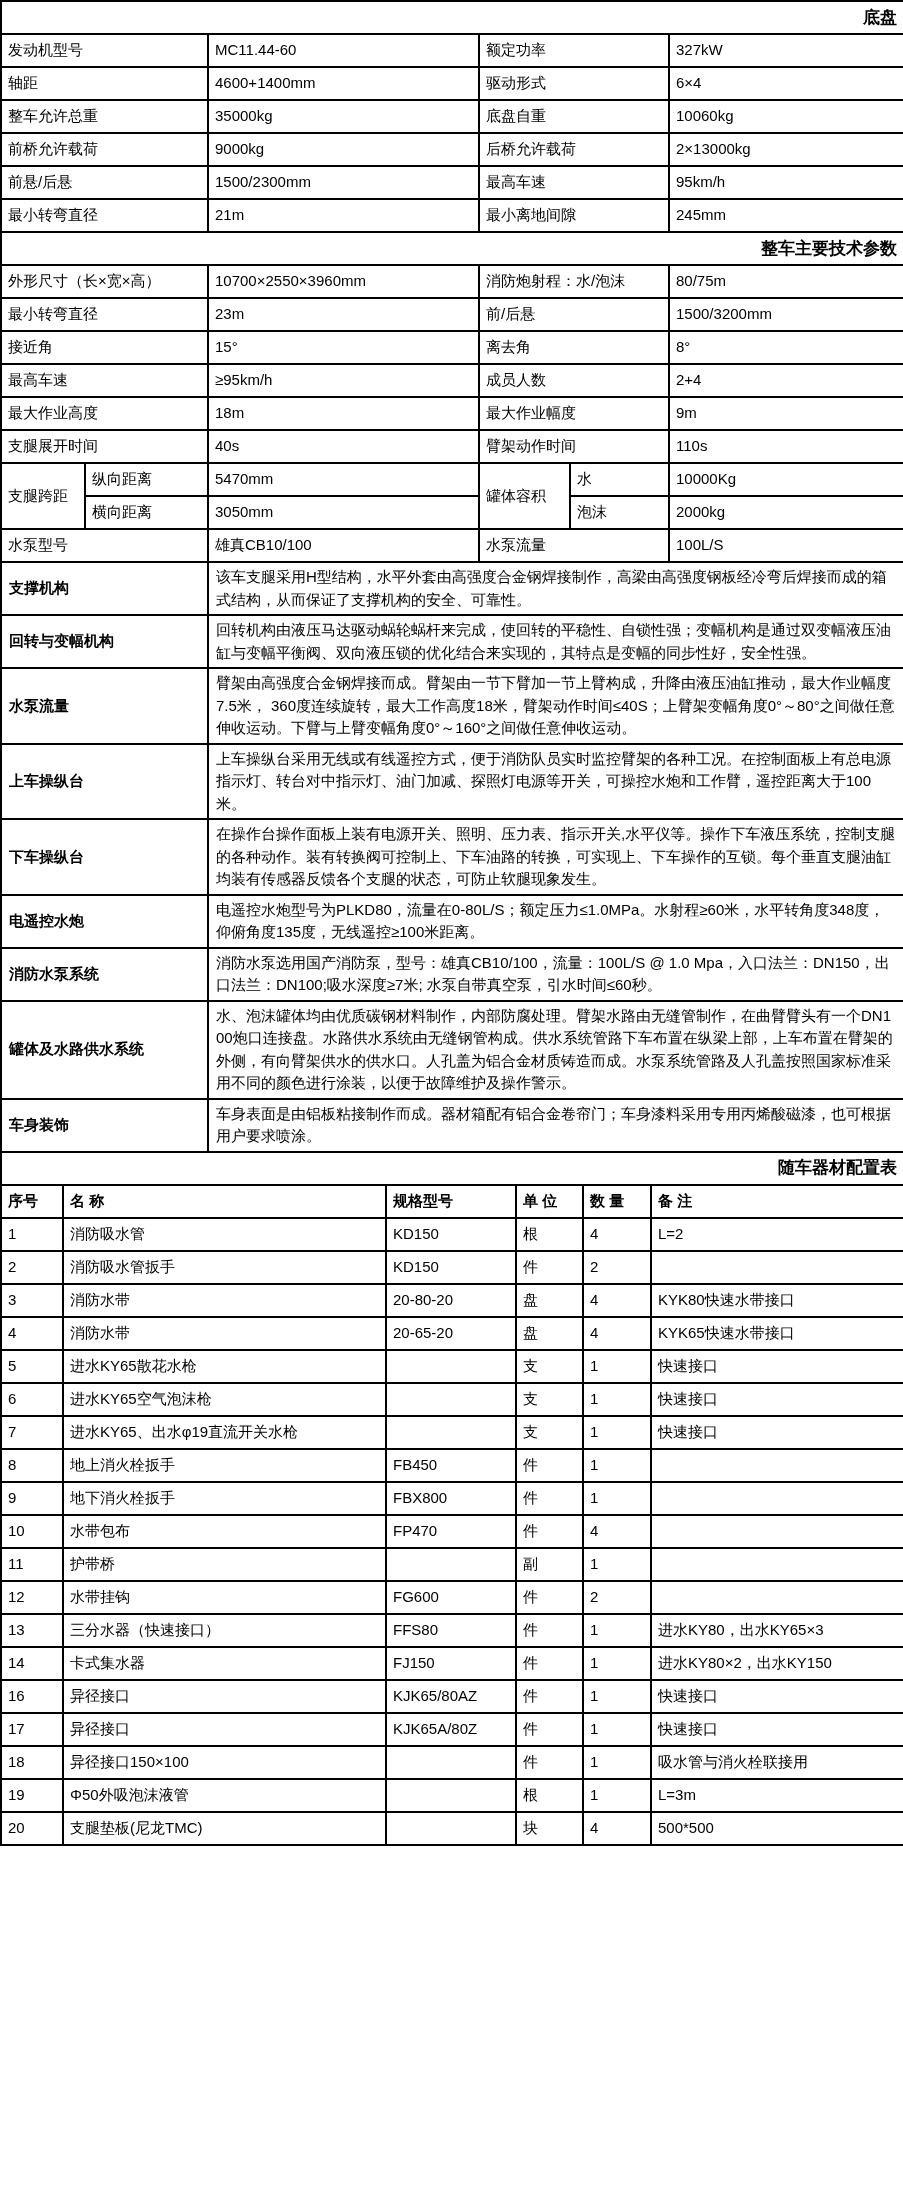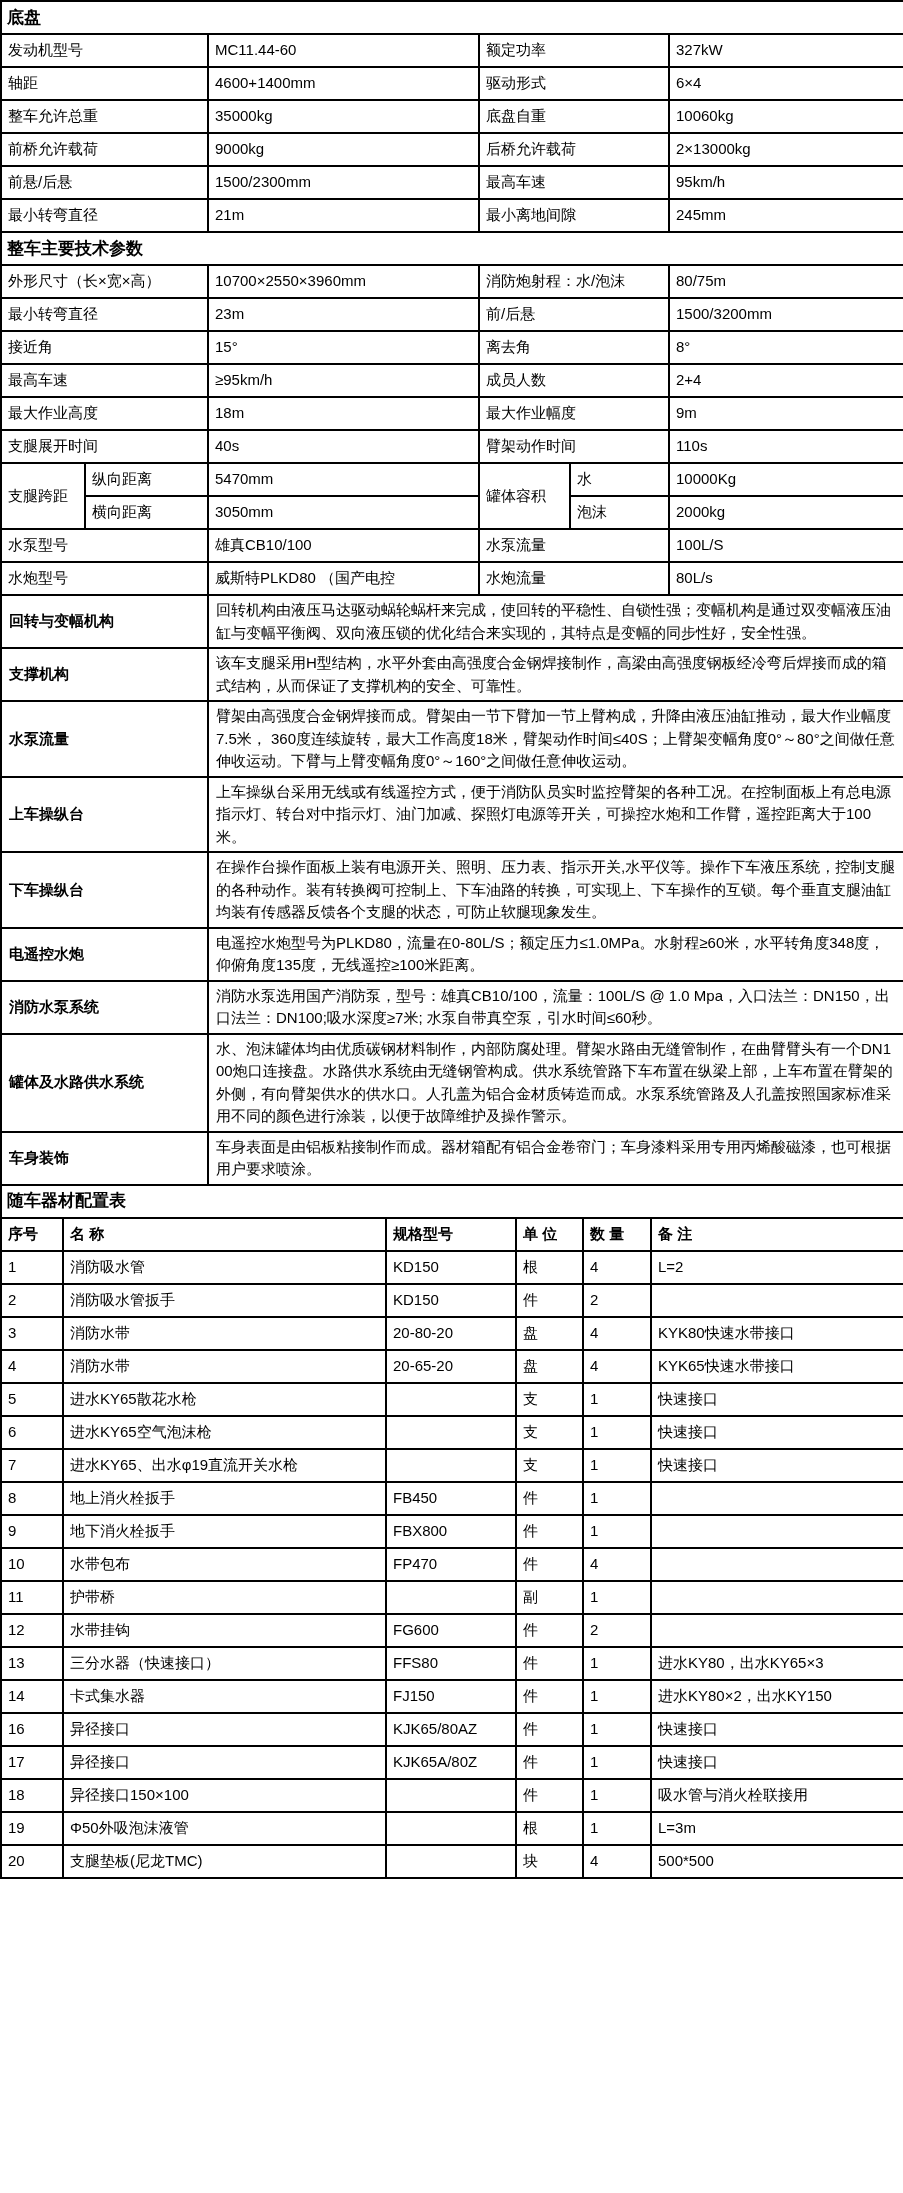--- a/index.html
+++ b/index.html
@@ -3,21 +3,21 @@
 <meta charset="utf-8">
 <style>
   html,body { margin:0; padding:0; background:#fff; color:#000;
     font-family:"Liberation Sans","DejaVu Sans",sans-serif; }
   .doc { width:903px; background:#fff; }
   table { border-collapse:collapse; table-layout:fixed; width:903px; }
   .doc > table + table { margin-top:-2px; }
   td { border:2px solid #000; padding:2px 6px; font-size:15px;
        line-height:1.5; vertical-align:middle; overflow:hidden;
        word-break:break-all; }
-  tr.sec td { font-weight:bold; font-size:17px; height:28px; padding-left:5px; }
+  tr.sec td { font-weight:bold; font-size:17px; height:28px; padding-left:5px;text-align:right; }
   table.spec td { height:27px; }
   table.feat td { padding:3px 7px; }
   table.feat td.lab { font-weight:bold; font-size:15px; }
   table.eq td { height:27px; }
   tr.eqhead td { font-weight:bold; font-size:15px; }
 </style>
 </head>
 <body>
 
 <div class="doc">
@@ -156,42 +156,36 @@
         <col style="width:190px">
         <col style="width:235px">
       </colgroup>
     <tbody>
         <tr>
       <td>水泵型号</td>
       <td>雄真CB10/100</td>
       <td>水泵流量</td>
       <td>100L/S</td>
     </tr>
-    <tr>
-      <td>水炮型号</td>
-      <td>威斯特PLKD80 （国产电控</td>
-      <td>水炮流量</td>
-      <td>80L/s</td>
-    </tr>
   </tbody>
     </table>
 
   <table class="feat">
     <colgroup>
         <col style="width:207px">
         <col style="width:696px">
       </colgroup>
     <tbody>
         <tr>
+      <td class="lab">支撑机构</td>
+      <td>该车支腿采用H型结构，水平外套由高强度合金钢焊接制作，高梁由高强度钢板经冷弯后焊接而成的箱式结构，从而保证了支撑机构的安全、可靠性。</td>
+    </tr>
+    <tr>
       <td class="lab">回转与变幅机构</td>
       <td>回转机构由液压马达驱动蜗轮蜗杆来完成，使回转的平稳性、自锁性强；变幅机构是通过双变幅液压油缸与变幅平衡阀、双向液压锁的优化结合来实现的，其特点是变幅的同步性好，安全性强。</td>
-    </tr>
-    <tr>
-      <td class="lab">支撑机构</td>
-      <td>该车支腿采用H型结构，水平外套由高强度合金钢焊接制作，高梁由高强度钢板经冷弯后焊接而成的箱式结构，从而保证了支撑机构的安全、可靠性。</td>
     </tr>
     <tr>
       <td class="lab">水泵流量</td>
       <td>臂架由高强度合金钢焊接而成。臂架由一节下臂加一节上臂构成，升降由液压油缸推动，最大作业幅度7.5米， 360度连续旋转，最大工作高度18米，臂架动作时间≤40S；上臂架变幅角度0°～80°之间做任意伸收运动。下臂与上臂变幅角度0°～160°之间做任意伸收运动。</td>
     </tr>
     <tr>
       <td class="lab">上车操纵台</td>
       <td>上车操纵台采用无线或有线遥控方式，便于消防队员实时监控臂架的各种工况。在控制面板上有总电源指示灯、转台对中指示灯、油门加减、探照灯电源等开关，可操控水炮和工作臂，遥控距离大于100米。</td>
     </tr>
     <tr>

